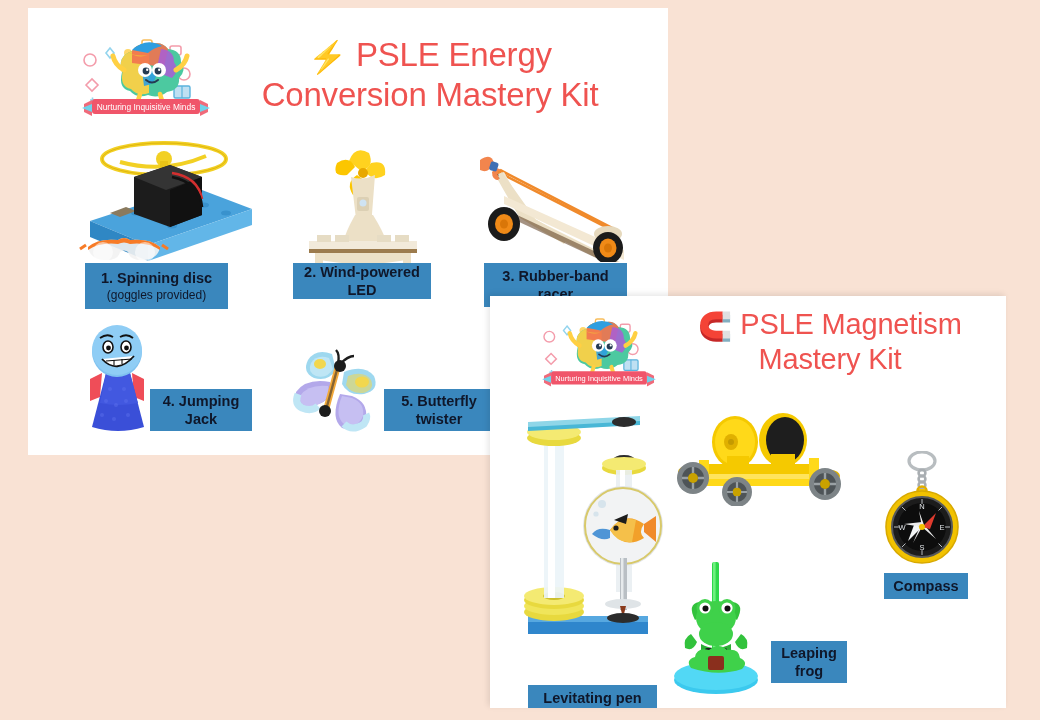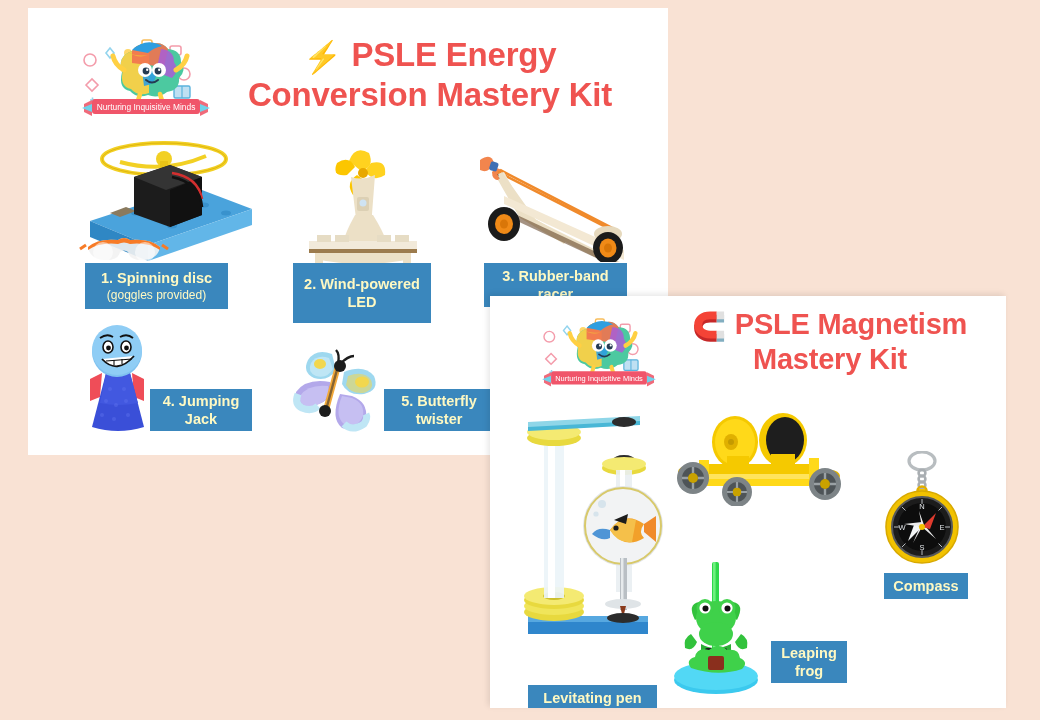--- a/index.html
+++ b/index.html
@@ -32,54 +32,54 @@
   }
 
   
   .logo-mascot { position: absolute; }
   .logo-mascot svg { display: block; }
 
   
   .kit-title {
     position: absolute;
     color: #ef5350;
-    font-weight: bold;
+    font-weight: normal;
     line-height: 1.16;
     letter-spacing: -0.2px;
   }
   #title-energy {
     left: 182px; top: 28px; width: 440px;
     font-size: 33px; text-align: center;
   }
   #title-magnetism {
     left: 660px; top: 308px; width: 340px;
     font-size: 29px; text-align: center;
   }
   .title-icon { font-size: 0.95em; vertical-align: -2px; }
 
   
   .chip {
     position: absolute;
     background: #3a87bd;
-    color: #fef9c3;
+    color: #0f172a;
     font-weight: bold;
     text-align: center;
     box-sizing: border-box;
     display: flex;
     flex-direction: column;
     align-items: center;
     justify-content: center;
     line-height: 1.25;
     padding: 5px 0;
   }
   .chip .sub { font-size: 12px; font-weight: normal; display:block; }
 
   
   #chip-1 { left: 57px;  top: 255px; width: 143px; height: 46px; font-size: 14.5px; }
-  #chip-2 { left: 265px; top: 255px; width: 138px; height: 60px; font-size: 14.5px; }
+  #chip-2 { left: 265px; top: 255px; width: 138px; height: 36px; font-size: 14.5px; }
   #chip-3 { left: 456px; top: 255px; width: 143px; height: 44px; font-size: 14.5px; }
   #chip-4 { left: 122px; top: 381px; width: 102px; height: 42px; font-size: 14.5px; }
   #chip-5 { left: 356px; top: 381px; width: 110px; height: 42px; font-size: 14.5px; }
   
   #chip-m1 { left: 683px; top: 508px; width: 164px; height: 26px; font-size: 14.5px; }
   #chip-m2 { left: 884px; top: 573px; width: 84px;  height: 26px; font-size: 14.5px; }
   #chip-m3 { left: 528px; top: 653px; width: 129px; height: 26px; font-size: 14.5px; margin-top: 32px; }
   #chip-m4 { left: 771px; top: 641px; width: 76px;  height: 42px; font-size: 14.5px; }
 
   

